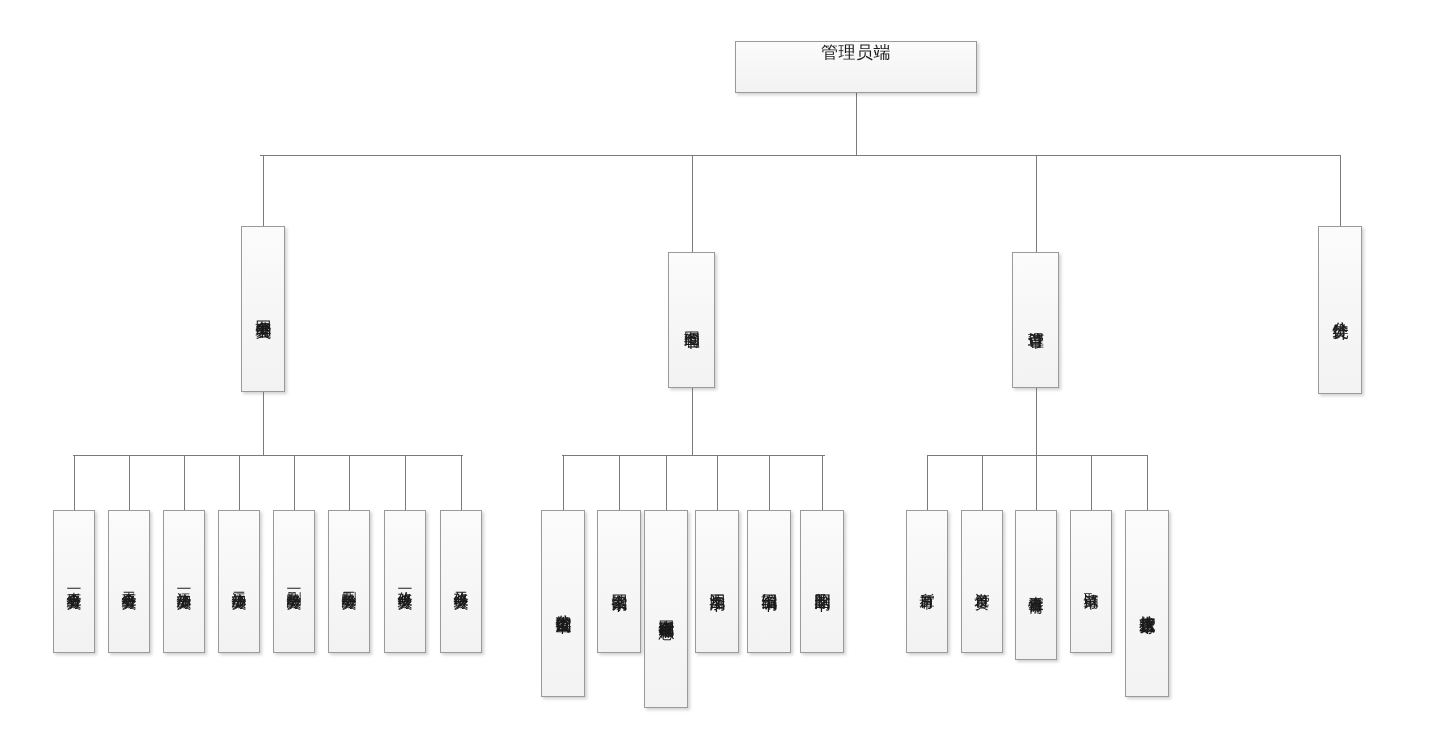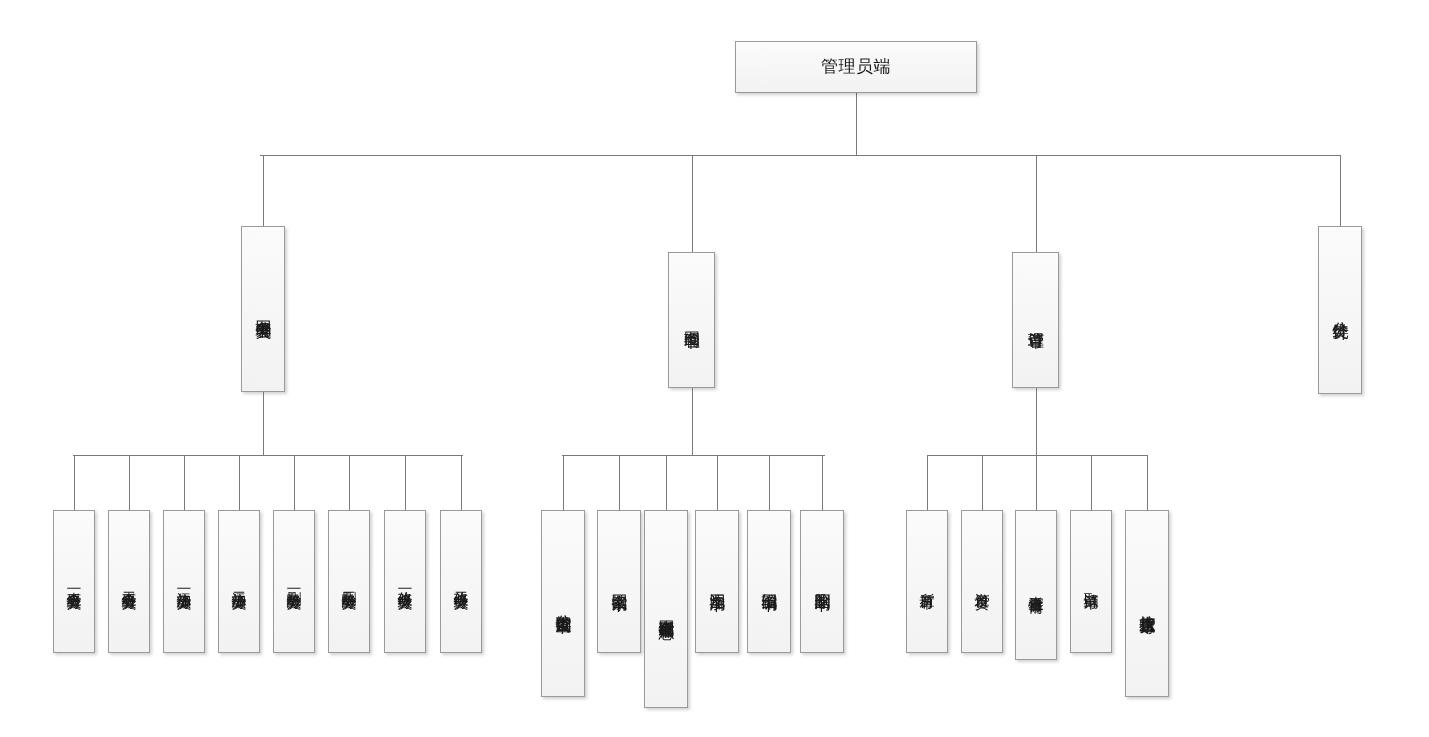--- a/index.html
+++ b/index.html
@@ -27,21 +27,20 @@
 
   
   .node {
     position: absolute;
     box-sizing: border-box;
     border: 1px solid #9a9a9a;
     background: #f5f5f5;
     background: linear-gradient(to bottom, #fbfbfb 0%, #f2f2f2 100%);
     box-shadow: 2px 2px 3px rgba(0,0,0,0.18);
     display: flex;
-    align-items: center;
     justify-content: center;
     color: #1a1a1a;
   }
   .node .label {
     display: block;
     text-align: center;
     line-height: 1.28;
     letter-spacing: 0.5px;
   }
   

